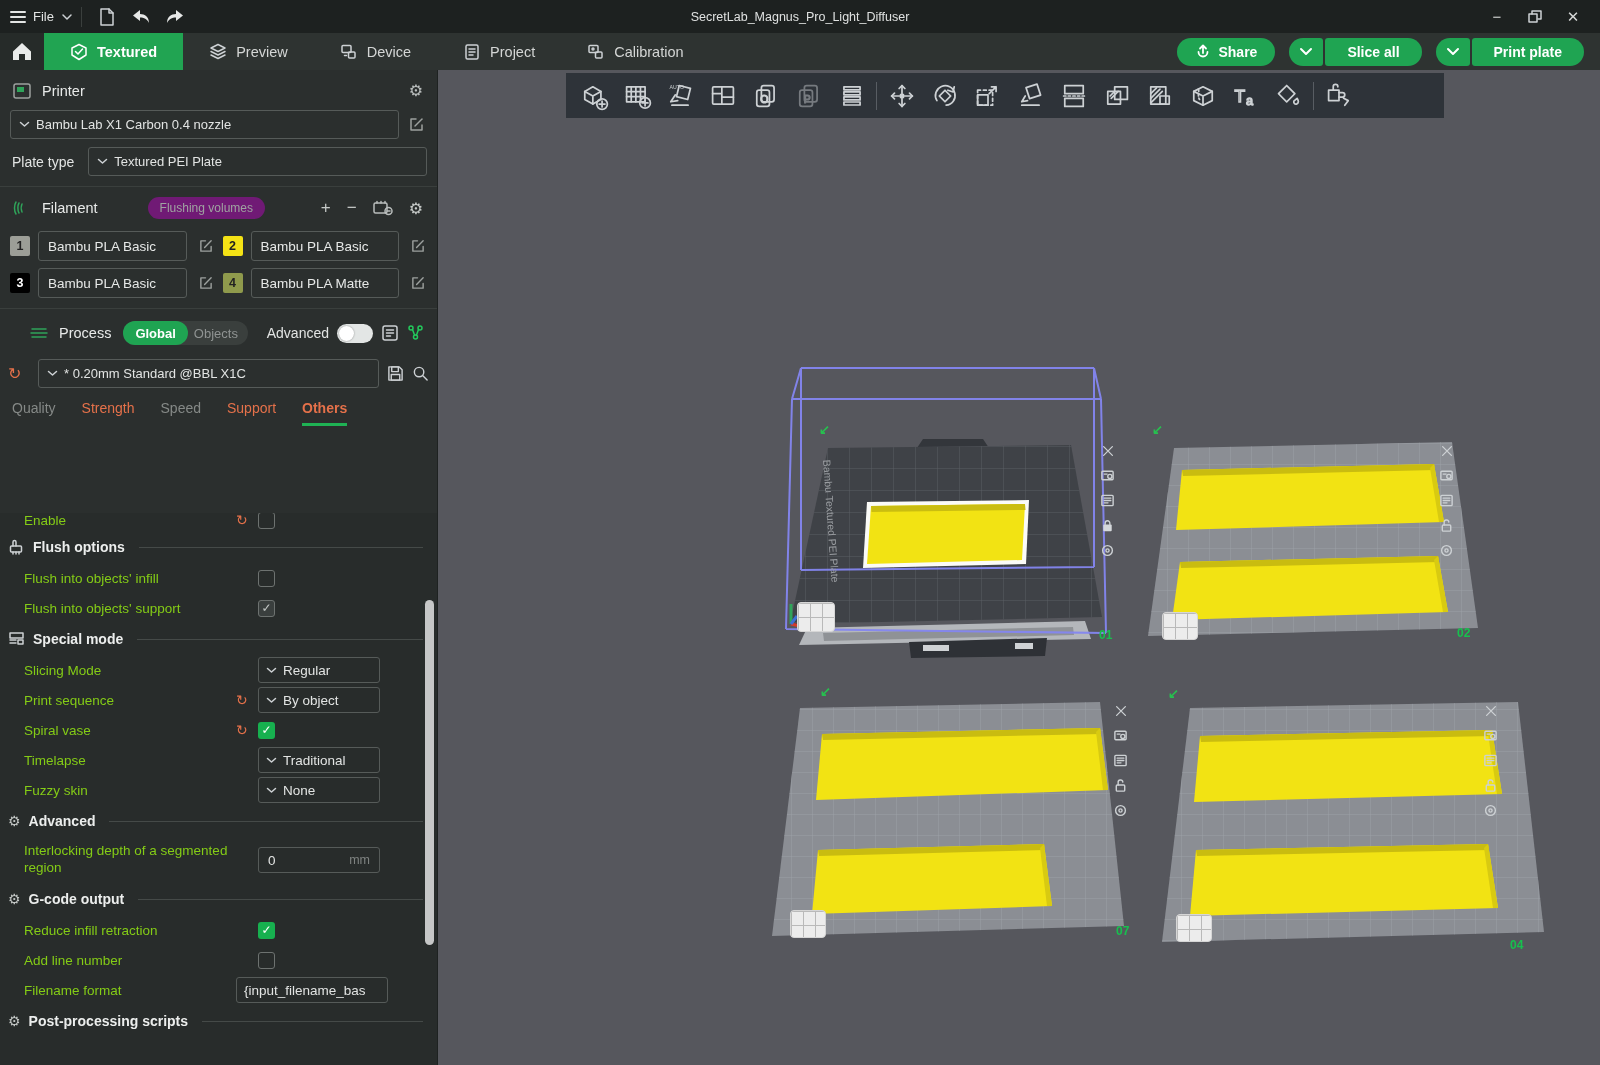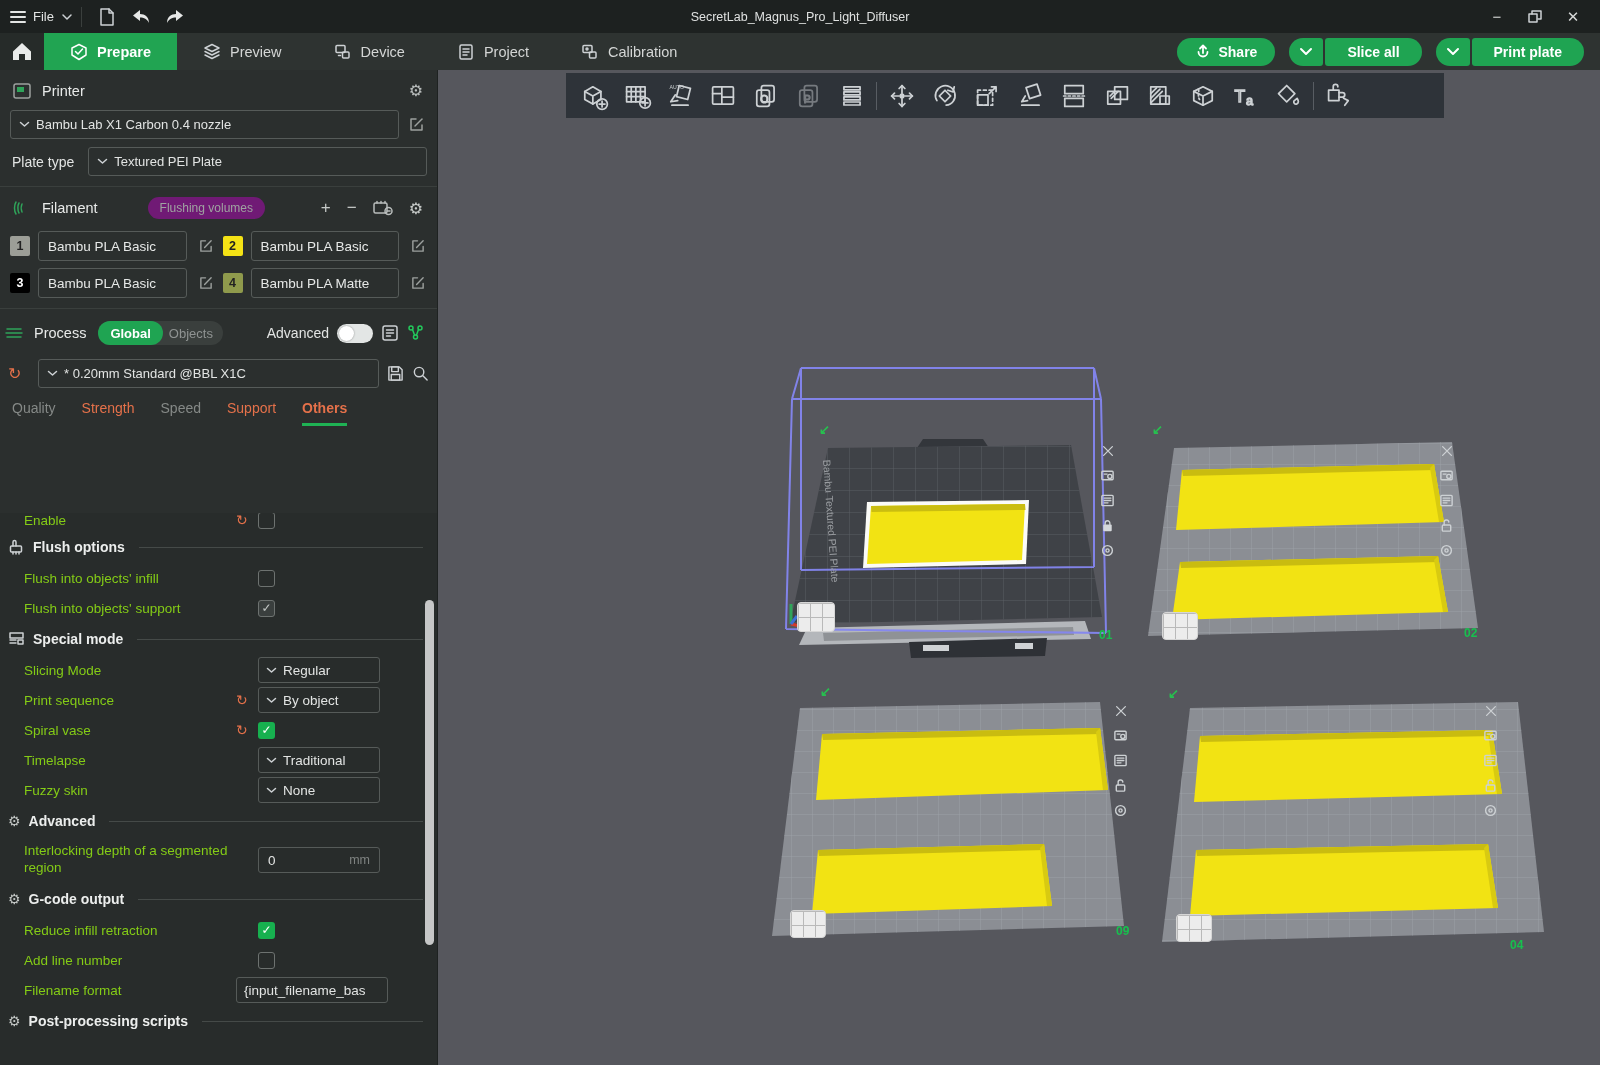--- a/index.html
+++ b/index.html
@@ -46,21 +46,21 @@
   .editbox{width:22px;height:22px;display:flex;align-items:center;justify-content:center}
   .row-plate{display:flex;align-items:center;margin:8px 10px 0 10px;gap:14px}
   .row-plate .lbl{color:#e2e4e3;font-size:14px;padding-left:2px}
   .row-plate .dd{flex:1}
   .fil-head{display:flex;align-items:center;gap:10px;padding:10px 14px 4px 12px;color:#e8eae9;font-size:14.5px}
   .flushpill{background:#701a75;color:#9fa3a1;border-radius:12px;font-size:12px;padding:4px 12px;margin-left:40px}
   .fil-tools{margin-left:auto;display:flex;align-items:center;gap:16px;color:#c6cac8;font-size:17px}
   .slots{display:grid;grid-template-columns:20px 1fr 20px 20px 1fr 20px;gap:7px 8px;margin:8px 10px 0 10px;align-items:center}
   .slotnum{width:20px;height:20px;display:flex;align-items:center;justify-content:center;font-size:12.5px;font-weight:bold;border-radius:2px}
   .slotname{height:28px;border:1px solid #565b59;border-radius:3px;display:flex;align-items:center;padding:0 9px;color:#e6e8e7;font-size:13.5px}
-  .proc-head{display:flex;align-items:center;gap:10px;padding:12px 12px 4px 4px;color:#e8eae9;font-size:14.5px}
+  .proc-head{display:flex;align-items:center;gap:10px;padding:12px 12px 4px 29px;color:#e8eae9;font-size:14.5px}
   .gtoggle{display:flex;align-items:center;background:#3a3f3d;border-radius:13px;height:24px;margin-left:2px}
   .gtoggle .g{background:#1fa452;color:#fff;border-radius:13px;height:24px;display:flex;align-items:center;padding:0 12px;font-size:13px;font-weight:bold}
   .gtoggle .o{color:#8f9392;padding:0 10px 0 6px;font-size:13px}
   .adv{margin-left:auto;display:flex;align-items:center;gap:8px;color:#e2e4e3;font-size:14px}
   .switch{width:36px;height:19px;background:#e3e6e5;border-radius:10px;position:relative}
   .switch b{position:absolute;left:2px;top:2px;width:15px;height:15px;background:#fff;border-radius:50%;box-shadow:0 0 2px rgba(0,0,0,.4)}
   .preset-row{display:flex;align-items:center;gap:8px;margin:10px 8px 0 8px}
   .preset-row .dd{flex:1}
   .cat-tabs{display:flex;align-items:center;gap:26px;padding:12px 0 0 12px;font-size:14px}
   .cat{padding-bottom:7px;border-bottom:3px solid transparent}
@@ -151,21 +151,21 @@
   <div class="home">
     <svg width="20" height="19" viewBox="0 0 20 19">
         <path d="M1 9.5 10 1l9 8.5V18h-6v-6H7v6H1z" fill="#e9ebea"></path>
       </svg>
   </div>
   <div class="navtab active">
     <svg width="18" height="18" viewBox="0 0 18 18">
         <path class="stk" style="stroke:#fff" d="M9 1.5 16 5v7L9 16.5 2 12V5z"></path>
         <path class="stk" style="stroke:#fff" d="M5.5 8.5 8 11l4.5-5"></path>
       </svg>
-    <span>Prepare</span>
+    <span>Textured</span>
   </div>
   <div class="navtab">
     <svg width="18" height="18" viewBox="0 0 18 18">
         <path class="stk" d="M9 1.5 16 5 9 8.5 2 5z"></path>
         <path class="stk" d="M2 8.5l7 3.5 7-3.5M2 12l7 3.5 7-3.5"></path>
       </svg>
     <span>Preview</span>
   </div>
   <div class="navtab">
     <svg width="18" height="18" viewBox="0 0 18 18">
@@ -743,21 +743,21 @@
             <path class="stk" d="M5.5 7.5V5a2.5 2.5 0 0 1 5-.6"></path>
           </svg>
         </div>
       <div class="pic">
           <svg width="15" height="15" viewBox="0 0 16 16">
             <circle cx="8" cy="8" r="5.2" class="stk"></circle>
             <circle cx="8" cy="8" r="1.7" class="stk"></circle>
           </svg>
         </div>
     </div>
-    <span class="pnum" style="left:318px;top:204px">02</span>
+    <span class="pnum" style="left:311px;top:204px">02</span>
   </div>
 
   <div class="plate-group" style="left:332px;top:618px;width:378px;height:268px">
     <svg width="378" height="268" viewBox="0 0 378 268">
       <polygon points="30,20 330,14 354,238 2,248" fill="#8b8e94"></polygon>
       <polygon points="30,20 330,14 354,238 2,248" fill="url(#glight)"></polygon>
       <polygon points="52,46 330,40 338,102 46,112" fill="#f2e313"></polygon>
       <polygon points="52,46 330,40 331,46 53,52" fill="#c9bc10"></polygon>
       <polygon points="330,40 338,102 333,102 326,44" fill="#d8ca11"></polygon>
       <polygon points="48,162 274,156 282,218 42,226" fill="#f2e313"></polygon>
@@ -791,21 +791,21 @@
             <path class="stk" d="M5.5 7.5V5a2.5 2.5 0 0 1 5-.6"></path>
           </svg>
         </div>
       <div class="pic">
           <svg width="15" height="15" viewBox="0 0 16 16">
             <circle cx="8" cy="8" r="5.2" class="stk"></circle>
             <circle cx="8" cy="8" r="1.7" class="stk"></circle>
           </svg>
         </div>
     </div>
-    <span class="pnum" style="left:346px;top:236px">09</span>
+    <span class="pnum" style="left:346px;top:236px">07</span>
   </div>
 
   <div class="plate-group" style="left:722px;top:618px;width:400px;height:275px">
     <svg width="400" height="275" viewBox="0 0 400 275">
       <polygon points="30,20 358,14 384,244 2,254" fill="#8b8e94"></polygon>
       <polygon points="30,20 358,14 384,244 2,254" fill="url(#glight)"></polygon>
       <polygon points="40,48 332,42 342,106 34,114" fill="#f2e313"></polygon>
       <polygon points="40,48 332,42 333,48 41,54" fill="#c9bc10"></polygon>
       <polygon points="332,42 342,106 337,106 328,46" fill="#d8ca11"></polygon>
       <polygon points="36,162 328,156 338,220 30,228" fill="#f2e313"></polygon>

